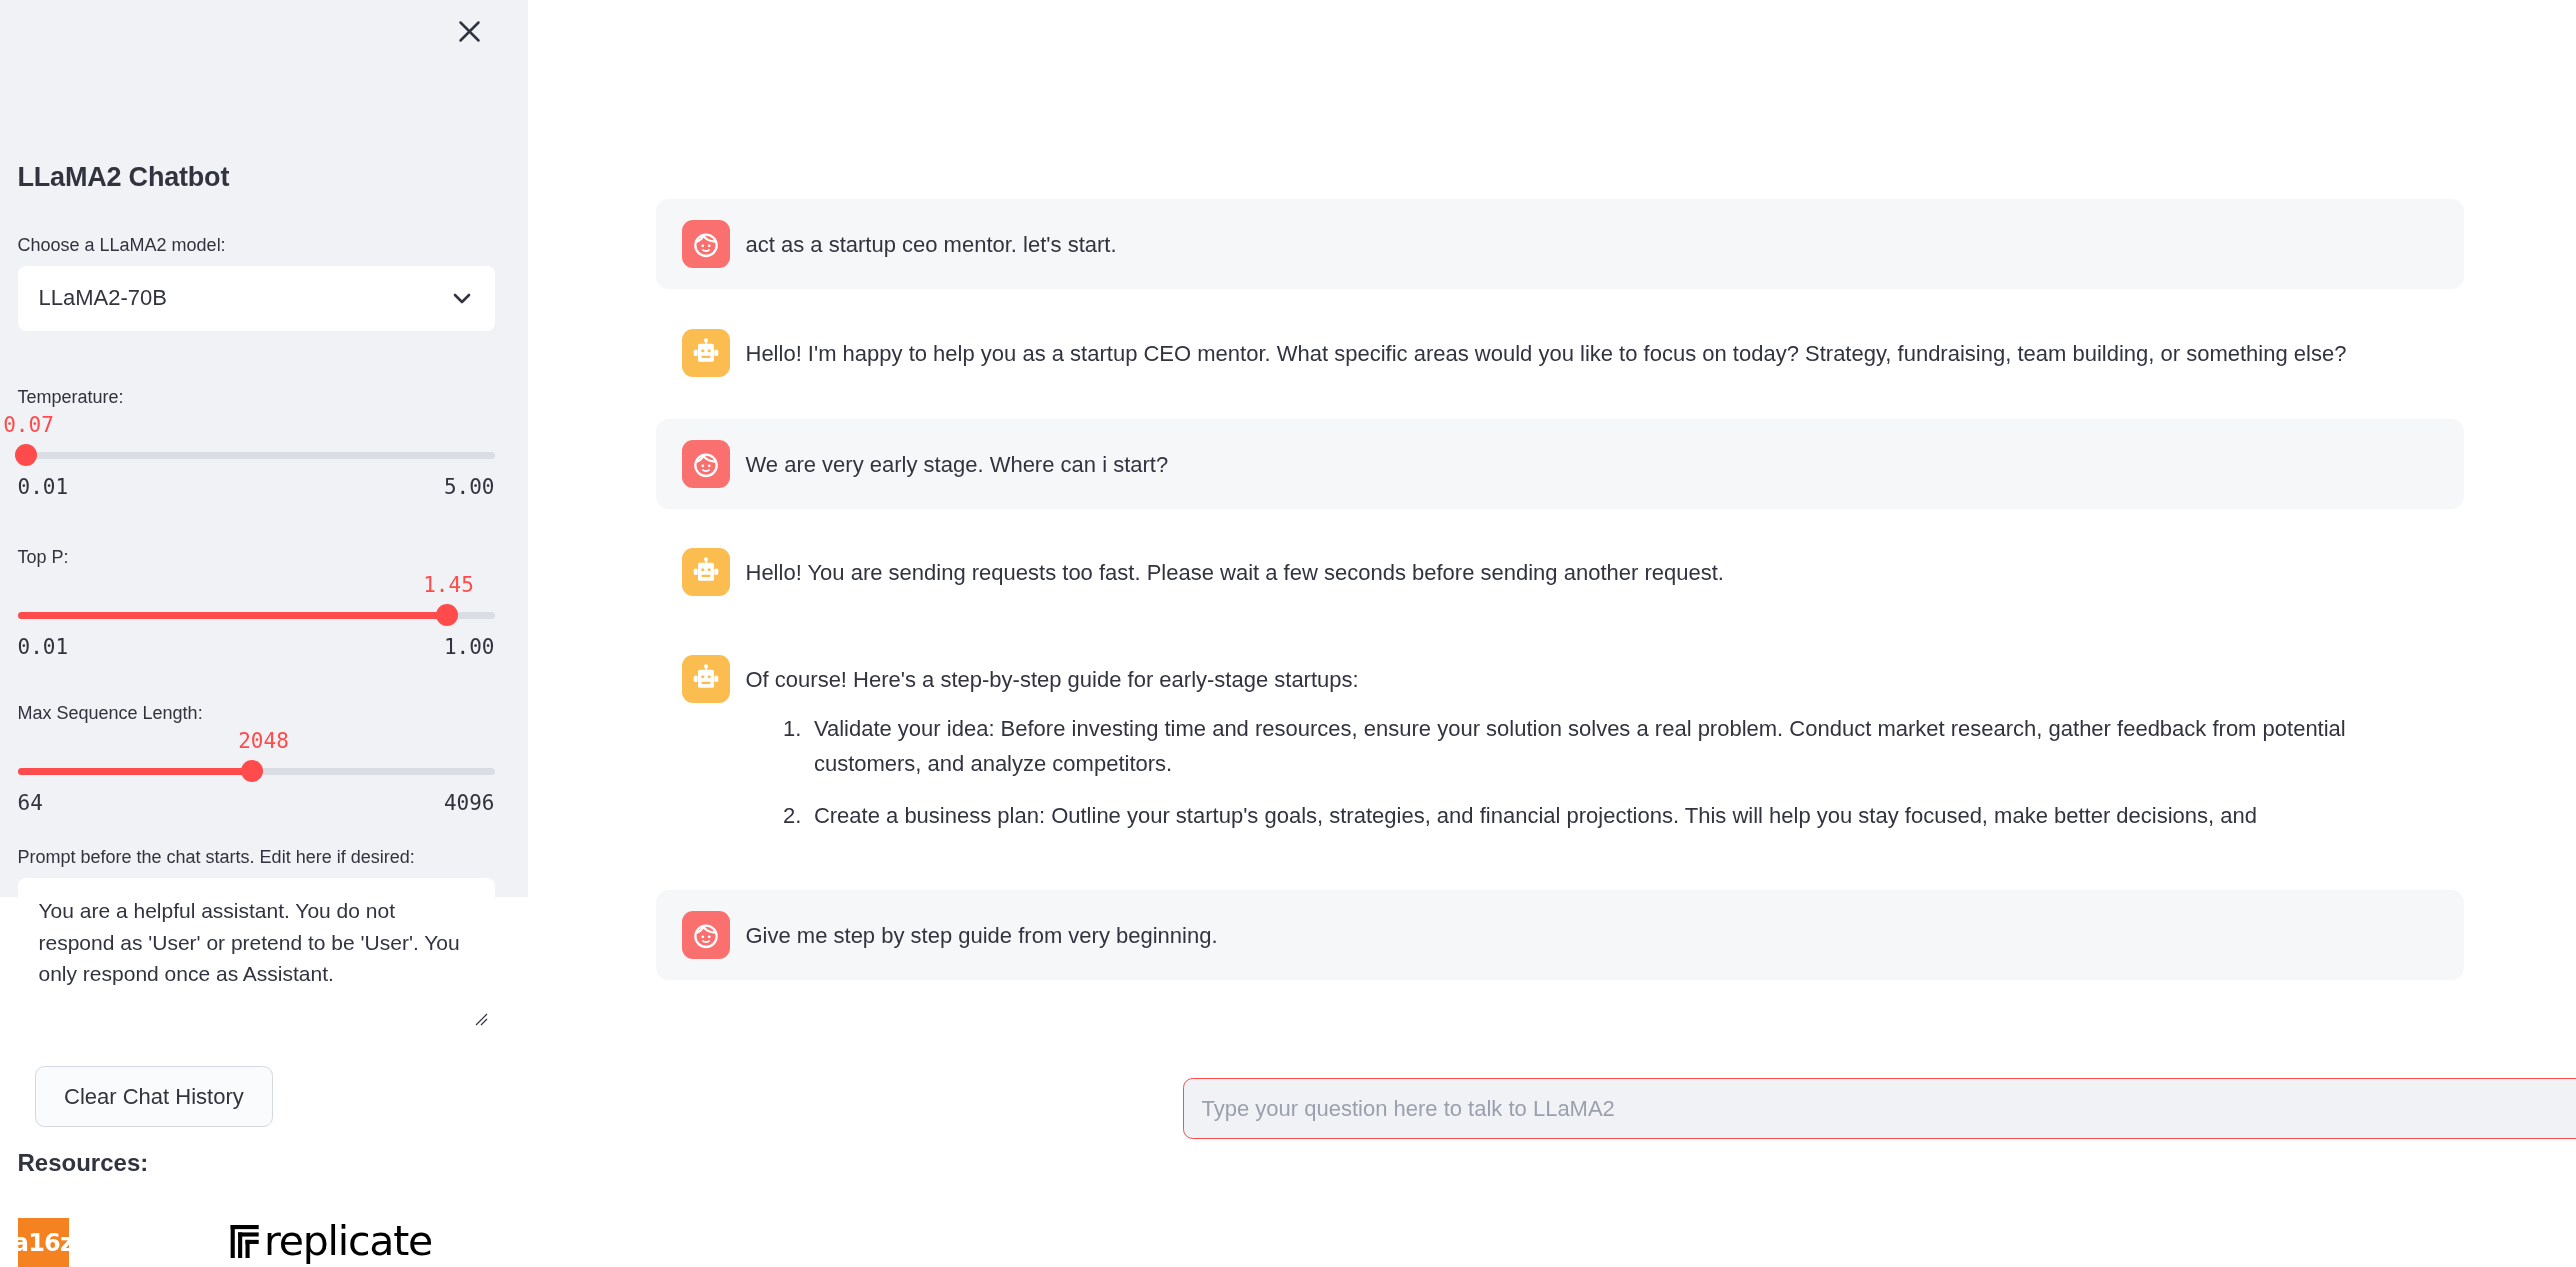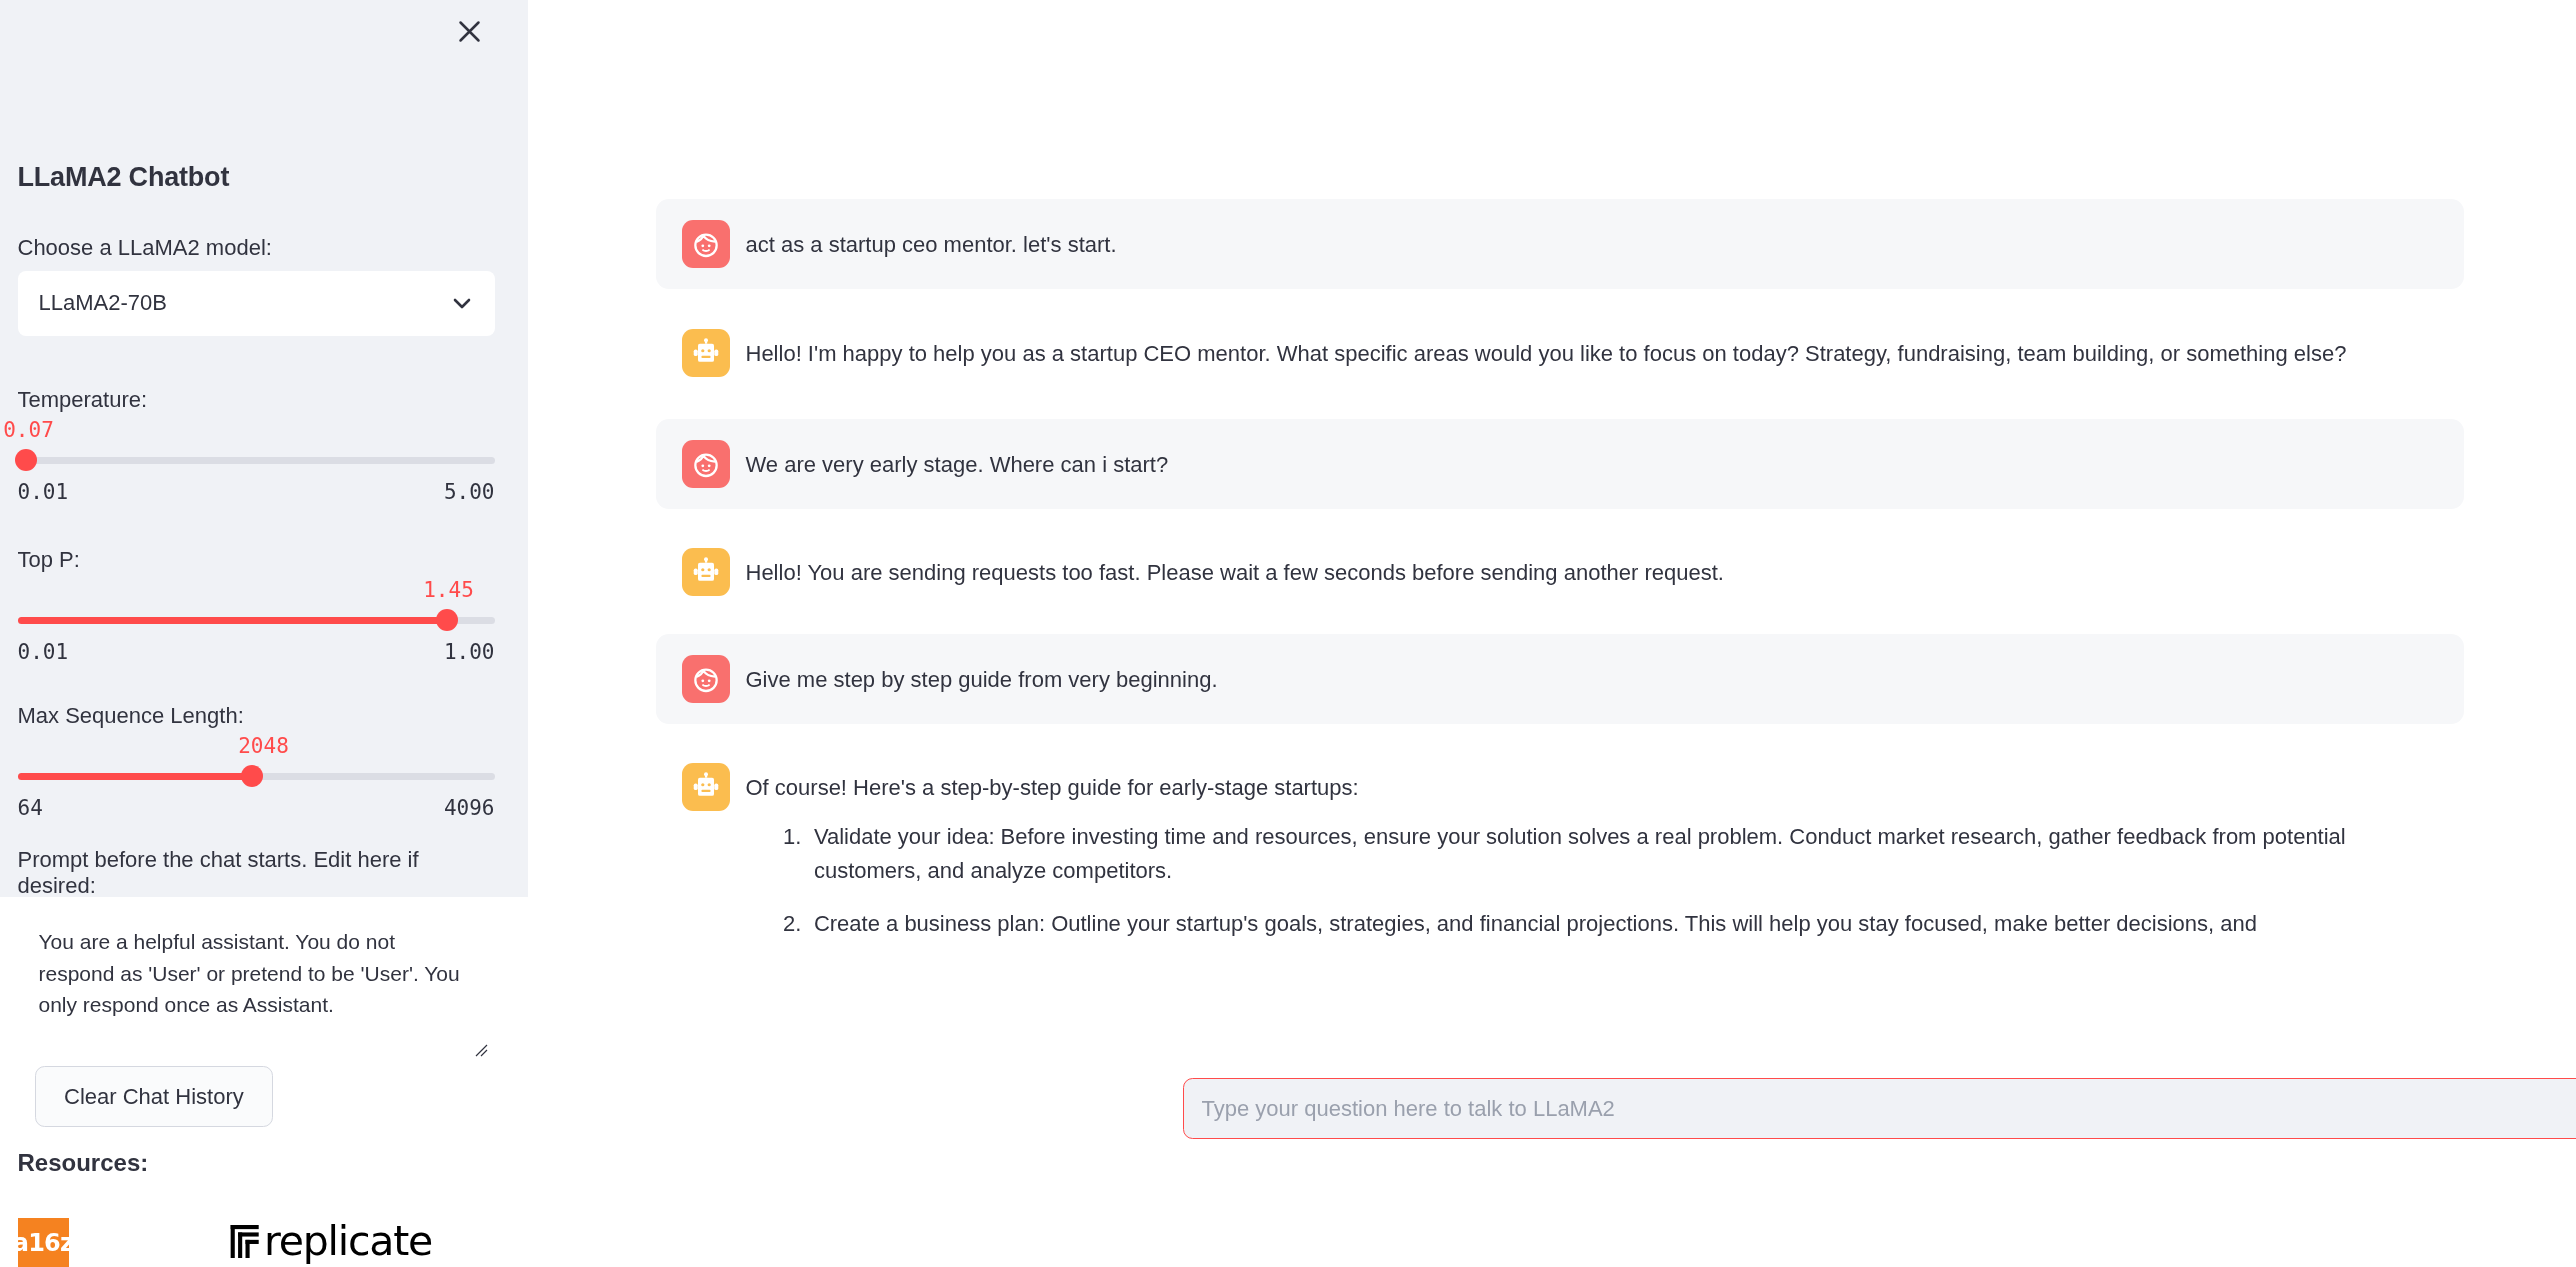--- a/index.html
+++ b/index.html
@@ -27,21 +27,21 @@
   }
   .close-btn svg { width: 27px; height: 27px; }
 
   .sb-title {
     position: absolute; top: 162px; left: 17.5px;
     font-size: 27px; font-weight: 700; color: #31333f;
     letter-spacing: -0.2px;
   }
 
   .label {
-    font-size: 22px; color: #31333f; font-weight: 400;
+    font-size: 18px; color: #31333f; font-weight: 400;
   }
 
   .select-wrap { position: absolute; top: 235px; left: 17.5px; width: 477px; }
   .select-wrap .label { display: block; margin-bottom: 9.6px; }
   .select-box {
     width: 477px; height: 65px;
     background: #ffffff; border-radius: 8px;
     display: flex; align-items: center; justify-content: space-between;
     padding: 0 21px 0 21px;
     cursor: pointer;
@@ -326,33 +326,20 @@
             <rect x="2.8" y="9.3" width="3" height="5" rx="1.4" fill="#fff"></rect>
             <rect x="18.2" y="9.3" width="3" height="5" rx="1.4" fill="#fff"></rect>
             <circle cx="9.6" cy="10.3" r="1.2" fill="#fbbd4f"></circle>
             <circle cx="14.4" cy="10.3" r="1.2" fill="#fbbd4f"></circle>
             <rect x="8.6" y="14" width="6.8" height="1.7" rx="0.6" fill="#fbbd4f"></rect>
           </svg>
         </div>
         <div class="msg-body">Hello! You are sending requests too fast. Please wait a few seconds before sending another request.</div>
       </div>
 
-      <div class="msg user" style="margin-top:17.5px;">
-        <div class="avatar user">
-          <svg viewBox="0 0 24 24">
-            <circle cx="12" cy="13" r="8" fill="none" stroke="#fff" stroke-width="1.7"></circle>
-            <path d="M5.2 10.2 C7.5 9.5 9.2 8 10 5.6 C11.6 8.3 14.8 9.9 18.8 10.2" fill="none" stroke="#fff" stroke-width="1.7" stroke-linecap="round" stroke-linejoin="round"></path>
-            <circle cx="9.6" cy="13.4" r="1.05" fill="#fff"></circle>
-            <circle cx="14.4" cy="13.4" r="1.05" fill="#fff"></circle>
-            <path d="M9.8 16.6 C10.6 17.4 13.4 17.4 14.2 16.6" fill="none" stroke="#fff" stroke-width="1.5" stroke-linecap="round"></path>
-          </svg>
-        </div>
-        <div class="msg-body">Give me step by step guide from very beginning.</div>
-      </div>
-
       <div class="msg assistant" style="margin-top:17.5px;">
         <div class="avatar assistant">
           <svg viewBox="0 0 24 24">
             <rect x="11.2" y="2.4" width="1.7" height="2.6" fill="#fff"></rect>
             <circle cx="12" cy="2.4" r="1.5" fill="#fff"></circle>
             <rect x="6" y="5" width="12" height="13.6" rx="1.4" fill="#fff"></rect>
             <rect x="2.8" y="9.3" width="3" height="5" rx="1.4" fill="#fff"></rect>
             <rect x="18.2" y="9.3" width="3" height="5" rx="1.4" fill="#fff"></rect>
             <circle cx="9.6" cy="10.3" r="1.2" fill="#fbbd4f"></circle>
             <circle cx="14.4" cy="10.3" r="1.2" fill="#fbbd4f"></circle>
@@ -360,20 +347,33 @@
           </svg>
         </div>
         <div class="msg-body">
           <div>Of course! Here's a step-by-step guide for early-stage startups:</div>
           <ol>
             <li>Validate your idea: Before investing time and resources, ensure your solution solves a real problem. Conduct market research, gather feedback from potential customers, and analyze competitors.</li>
             <li>Create a business plan: Outline your startup's goals, strategies, and financial projections. This will help you stay focused, make better decisions, and</li>
           </ol>
         </div>
       </div>
+
+      <div class="msg user" style="margin-top:17.5px;">
+        <div class="avatar user">
+          <svg viewBox="0 0 24 24">
+            <circle cx="12" cy="13" r="8" fill="none" stroke="#fff" stroke-width="1.7"></circle>
+            <path d="M5.2 10.2 C7.5 9.5 9.2 8 10 5.6 C11.6 8.3 14.8 9.9 18.8 10.2" fill="none" stroke="#fff" stroke-width="1.7" stroke-linecap="round" stroke-linejoin="round"></path>
+            <circle cx="9.6" cy="13.4" r="1.05" fill="#fff"></circle>
+            <circle cx="14.4" cy="13.4" r="1.05" fill="#fff"></circle>
+            <path d="M9.8 16.6 C10.6 17.4 13.4 17.4 14.2 16.6" fill="none" stroke="#fff" stroke-width="1.5" stroke-linecap="round"></path>
+          </svg>
+        </div>
+        <div class="msg-body">Give me step by step guide from very beginning.</div>
+      </div>
     </div>
 
     <div class="input-bar">
       <span class="placeholder">Type your question here to talk to LLaMA2</span>
 
     </div>
   </main>
 </div>
 
 

